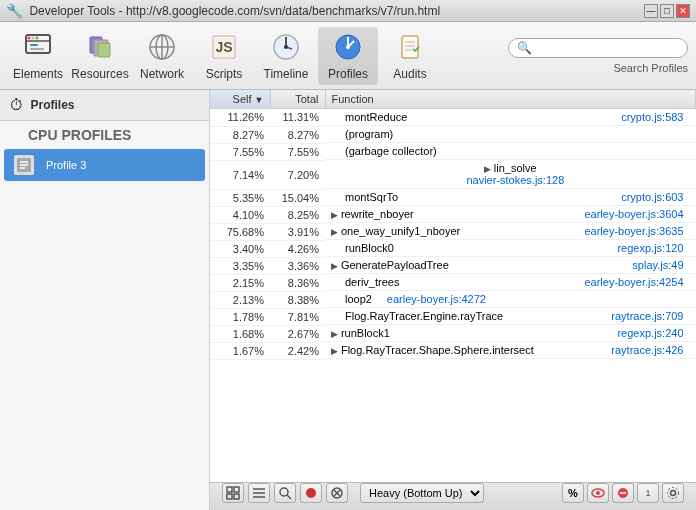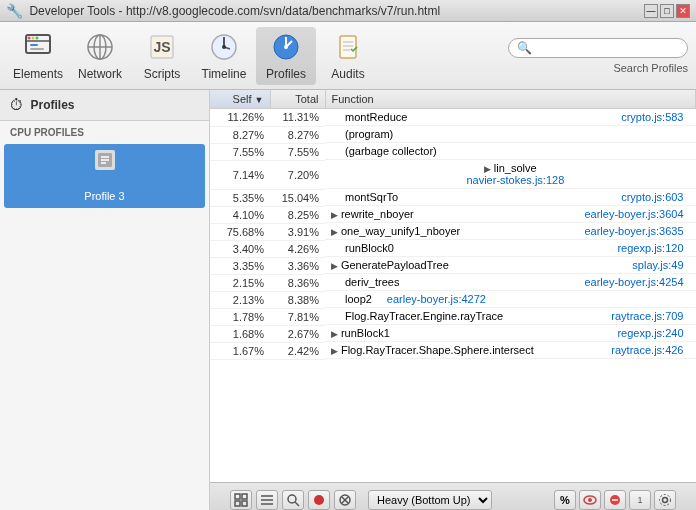--- a/index.html
+++ b/index.html
@@ -86,38 +86,37 @@
       display: flex;
       align-items: center;
       padding: 6px 10px;
       background: #ebebeb;
       border-bottom: 1px solid #ccc;
       gap: 8px;
     }
     .sidebar-header-title { font-size: 12px; font-weight: bold; color: #333; }
     
     .sidebar-section-title {
-      padding: 6px 10px 4px;
-      font-size: 10px;
+      padding: 6px 28px 4px;
+      font-size: 14px;
       font-weight: bold;
       color: #666;
       text-transform: uppercase;
     }
     
     .profile-item {
       display: flex;
       align-items: center;
       padding: 6px 10px;
       cursor: pointer;
-      gap: 20px;
+      gap: 12px;
       background: #4a90d9;
       color: white;
       margin: 2px 4px;
       border-radius: 3px;
-      flex-direction: column;
     }
     .profile-icon { width: 20px; height: 20px; background: #ddd; border-radius: 2px; display: flex; align-items: center; justify-content: center; }
     .profile-label { font-size: 11px; }
     
     
     .content {
       flex: 1;
       display: flex;
       flex-direction: column;
       overflow: hidden;
@@ -165,22 +164,22 @@
     .col-self { width: 60px; text-align: right; }
     .col-total { width: 55px; text-align: right; }
     .col-function { flex: 1; }
     
     
     .bottom-toolbar {
       height: 28px;
       background: linear-gradient(to bottom, #e8e8e8, #d8d8d8);
       border-top: 1px solid #bbb;
       display: flex;
-      align-items: flex-end;
-      padding: 0 20px;
+      align-items: flex-start;
+      padding: 0 12px;
       gap: 4px;
     }
     
     .bottom-btn {
       width: 22px;
       height: 20px;
       background: linear-gradient(to bottom, #f5f5f5, #e0e0e0);
       border: 1px solid #aaa;
       border-radius: 3px;
       display: flex;
@@ -268,20 +267,30 @@
         <circle cx="7" cy="7" r="1.5" fill="#e05050"></circle>
         <circle cx="11" cy="7" r="1.5" fill="#e0c050"></circle>
         <circle cx="15" cy="7" r="1.5" fill="#50c050"></circle>
         <rect x="8" y="13" width="8" height="2" rx="1" fill="#4488cc"></rect>
         <rect x="8" y="17" width="14" height="2" rx="1" fill="#aaa"></rect>
       </svg>
     </div>
     <span class="toolbar-label">Elements</span>
   </div>
 
+  <div class="toolbar-item">
+    <div class="toolbar-icon">
+      <svg width="32" height="32" viewBox="0 0 32 32">
+        <rect x="6" y="6" width="12" height="16" rx="1" fill="#8888cc" stroke="#6666aa" stroke-width="1"></rect>
+        <rect x="10" y="9" width="14" height="16" rx="1" fill="#ccaaaa" stroke="#aa8888" stroke-width="1"></rect>
+        <rect x="14" y="12" width="12" height="14" rx="1" fill="#aacc88" stroke="#88aa66" stroke-width="1"></rect>
+      </svg>
+    </div>
+    <span class="toolbar-label">Resources</span>
+  </div>
 
   <div class="toolbar-item">
     <div class="toolbar-icon">
       <svg width="32" height="32" viewBox="0 0 32 32">
         <circle cx="16" cy="16" r="12" fill="none" stroke="#888" stroke-width="1.5"></circle>
         <ellipse cx="16" cy="16" rx="6" ry="12" fill="none" stroke="#888" stroke-width="1.5"></ellipse>
         <line x1="4" y1="16" x2="28" y2="16" stroke="#888" stroke-width="1.5"></line>
         <line x1="16" y1="4" x2="16" y2="28" stroke="#888" stroke-width="1.5"></line>
       </svg>
     </div>

